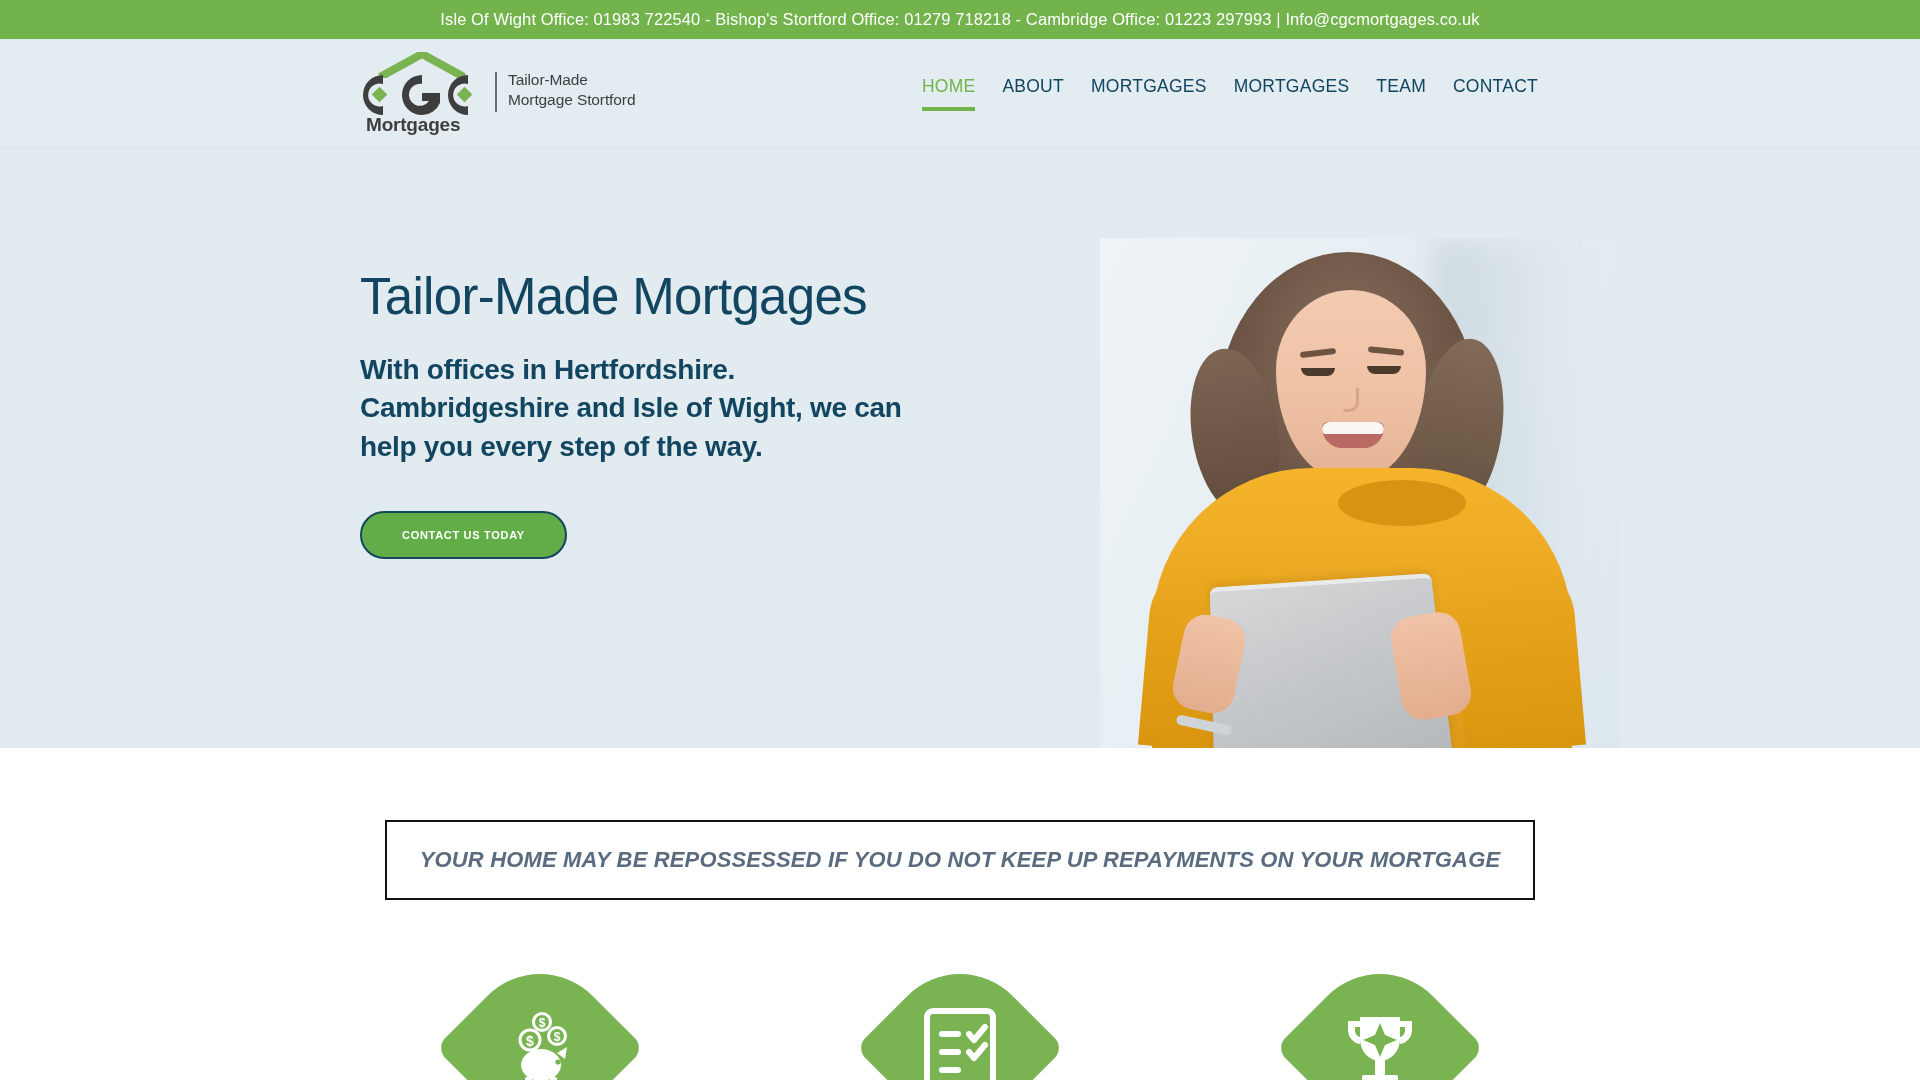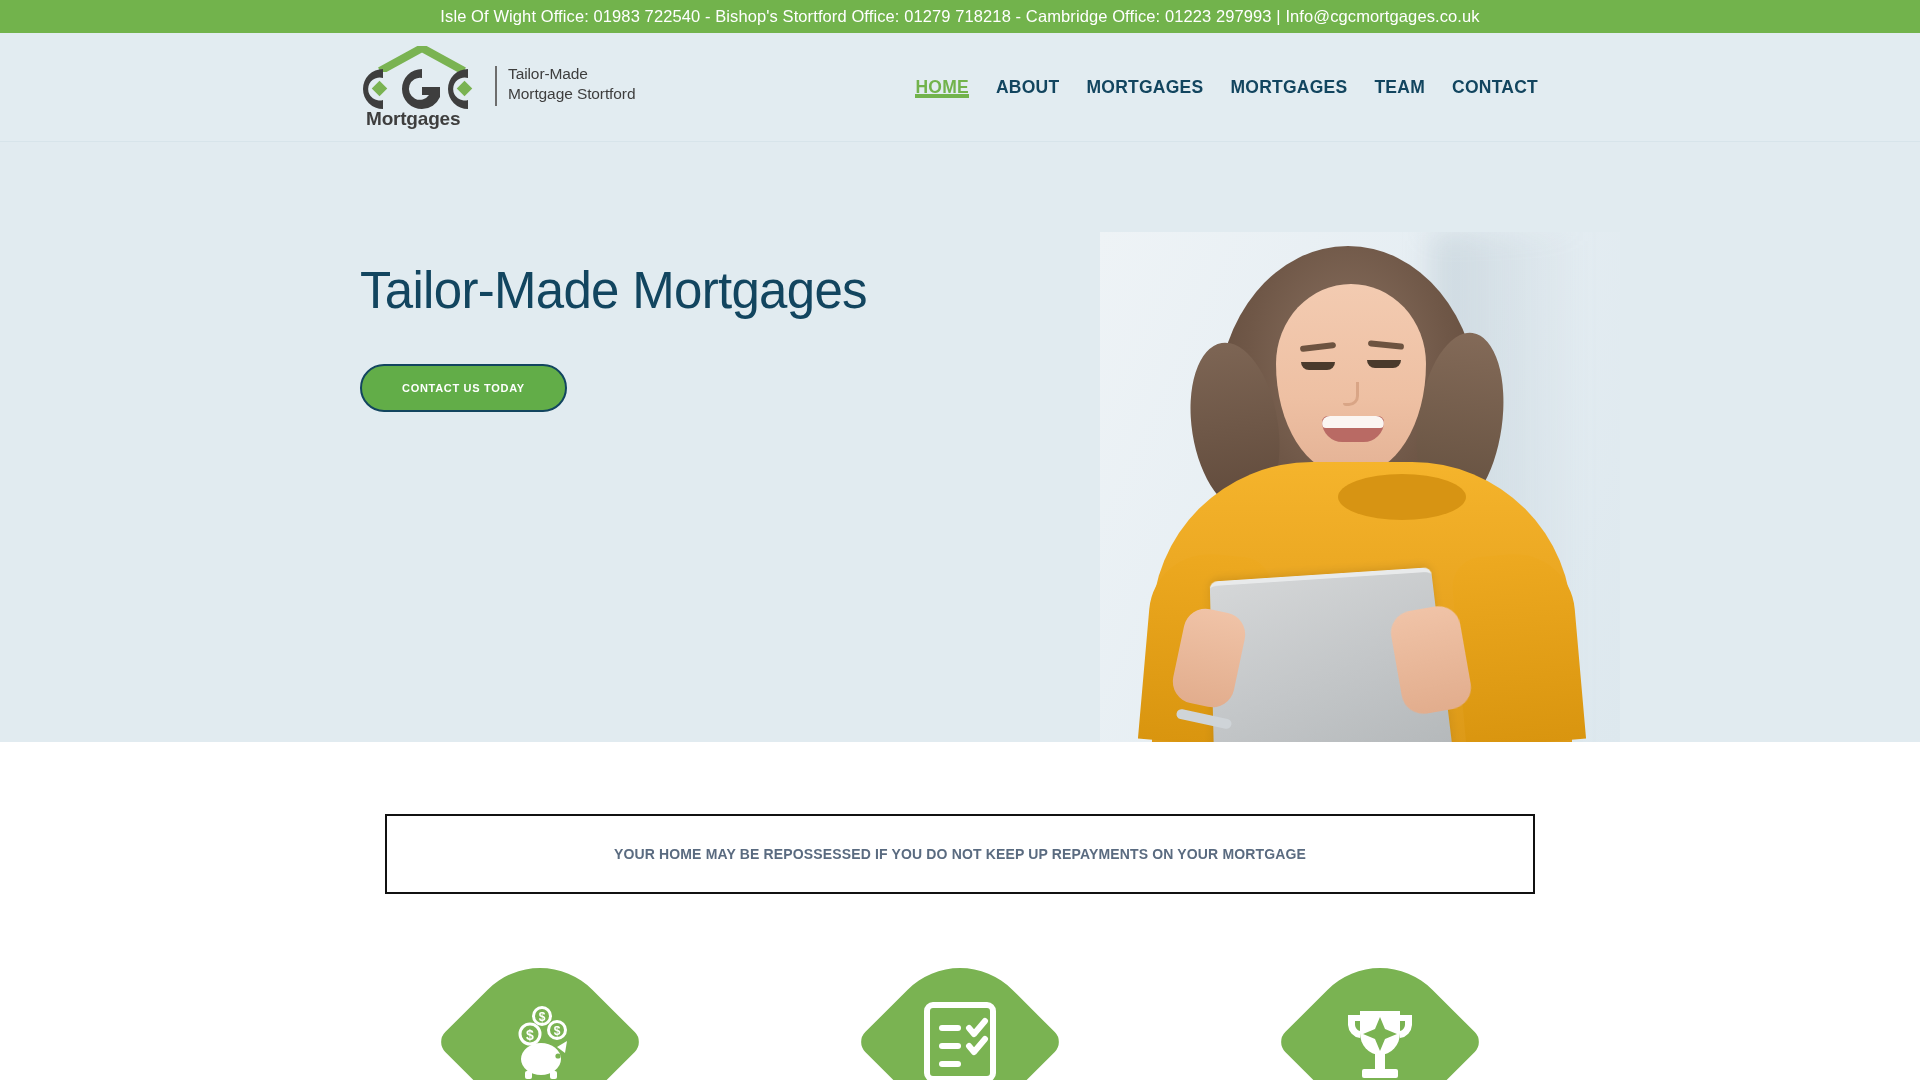--- a/index.html
+++ b/index.html
@@ -6,21 +6,21 @@
   * { box-sizing: border-box; margin: 0; padding: 0; }
   html, body {
     width: 1920px; height: 1080px;
     font-family: "Liberation Sans", sans-serif;
     background: #ffffff;
     overflow: hidden;
   }
 
   
   .topbar {
-    height: 33px;
+    height: 39px;
     background: #72b34c;
     display: flex;
     align-items: center;
     justify-content: center;
   }
   .topbar-text {
     color: #ffffff;
     font-size: 16.5px;
     letter-spacing: .1px;
     white-space: nowrap;
@@ -65,24 +65,25 @@
     color: #3e3e3e; font-weight: 500;
     letter-spacing: -.1px;
     white-space: nowrap;
   }
 
   
   .nav { display: flex; align-items: center; gap: 27px; margin-right: 22px; }
   .nav-item {
     position: relative;
     font-size: 17.5px;
-    font-weight: 700;
+    font-weight: 400;
     color: #12455f;
     letter-spacing: .25px;
     text-decoration: none;
+    padding-bottom: 14px;
     white-space: nowrap;
     cursor: pointer;
   }
   .nav-item.active { color: #72b34c; }
   .nav-item.active::after {
     content: "";
     position: absolute;
     left: 0; right: 0; bottom: 0;
     height: 4px;
     background: #72b34c;
@@ -232,25 +233,26 @@
     width: 1150px;
     margin: 0 auto;
     border: 2.5px solid #111111;
     height: 80px;
     display: flex;
     align-items: center;
     justify-content: center;
     background: #ffffff;
   }
   .disclaimer-text {
-    font-size: 14px;
+    font-size: 22px;
     font-weight: 700;
     color: #5a6b80;
     letter-spacing: .15px;
     white-space: nowrap;
+    font-style: italic;
   }
 
   
   .features {
     display: flex;
     justify-content: center;
     gap: 272px;
     margin-top: 74px;
   }
   .feature { width: 148px; display:flex; justify-content:center; }
@@ -302,20 +304,21 @@
     <a class="nav-item">CONTACT</a>
   </nav>
 
 </header>
 
 <section class="hero">
   <div class="hero-inner">
 
     <div class="hero-copy">
       <h1 class="hero-title">Tailor-Made Mortgages</h1>
+      <p class="hero-sub">With offices in Hertfordshire. Cambridgeshire and Isle of Wight, we can help you every step of the way.</p>
       <button class="hero-btn">CONTACT US TODAY</button>
     </div>
 
     <div class="hero-photo">
       <div class="photo-bg"></div>
       <div class="shadow-wall"></div>
       <div class="hair"></div>
       <div class="neck"></div>
       <div class="face"></div>
       <div class="brow l"></div>

